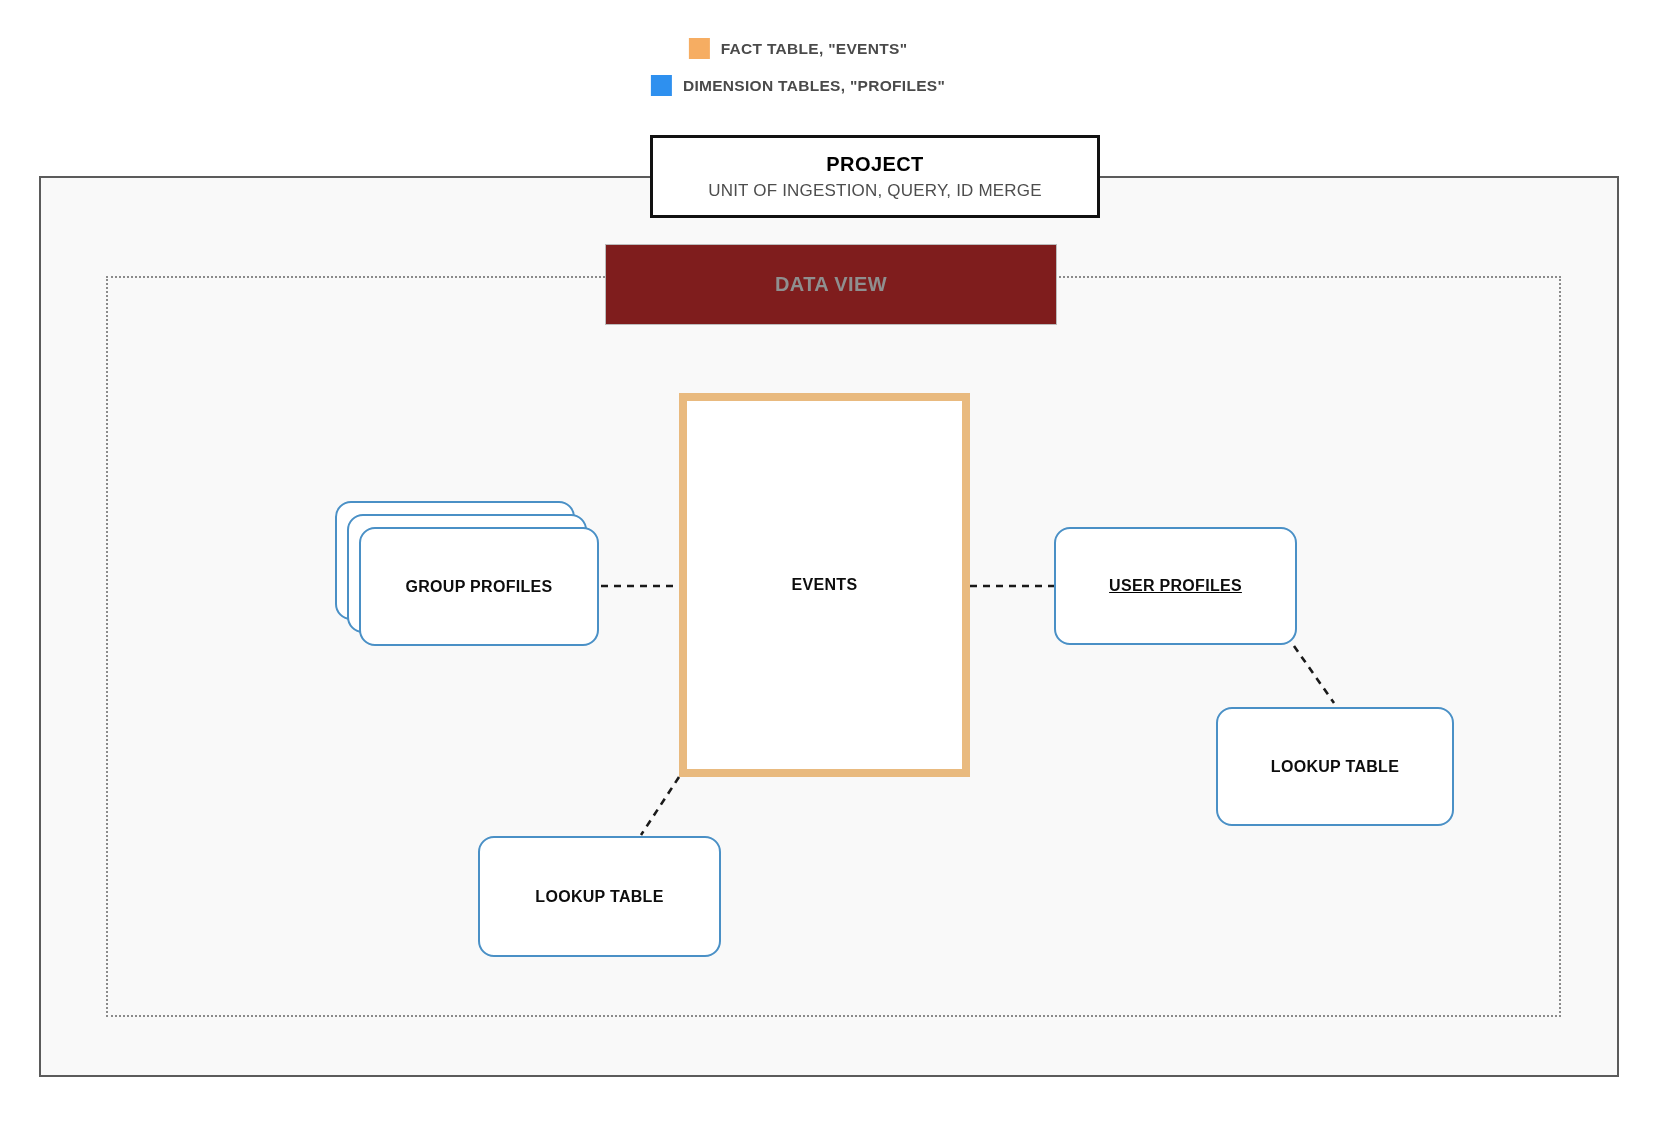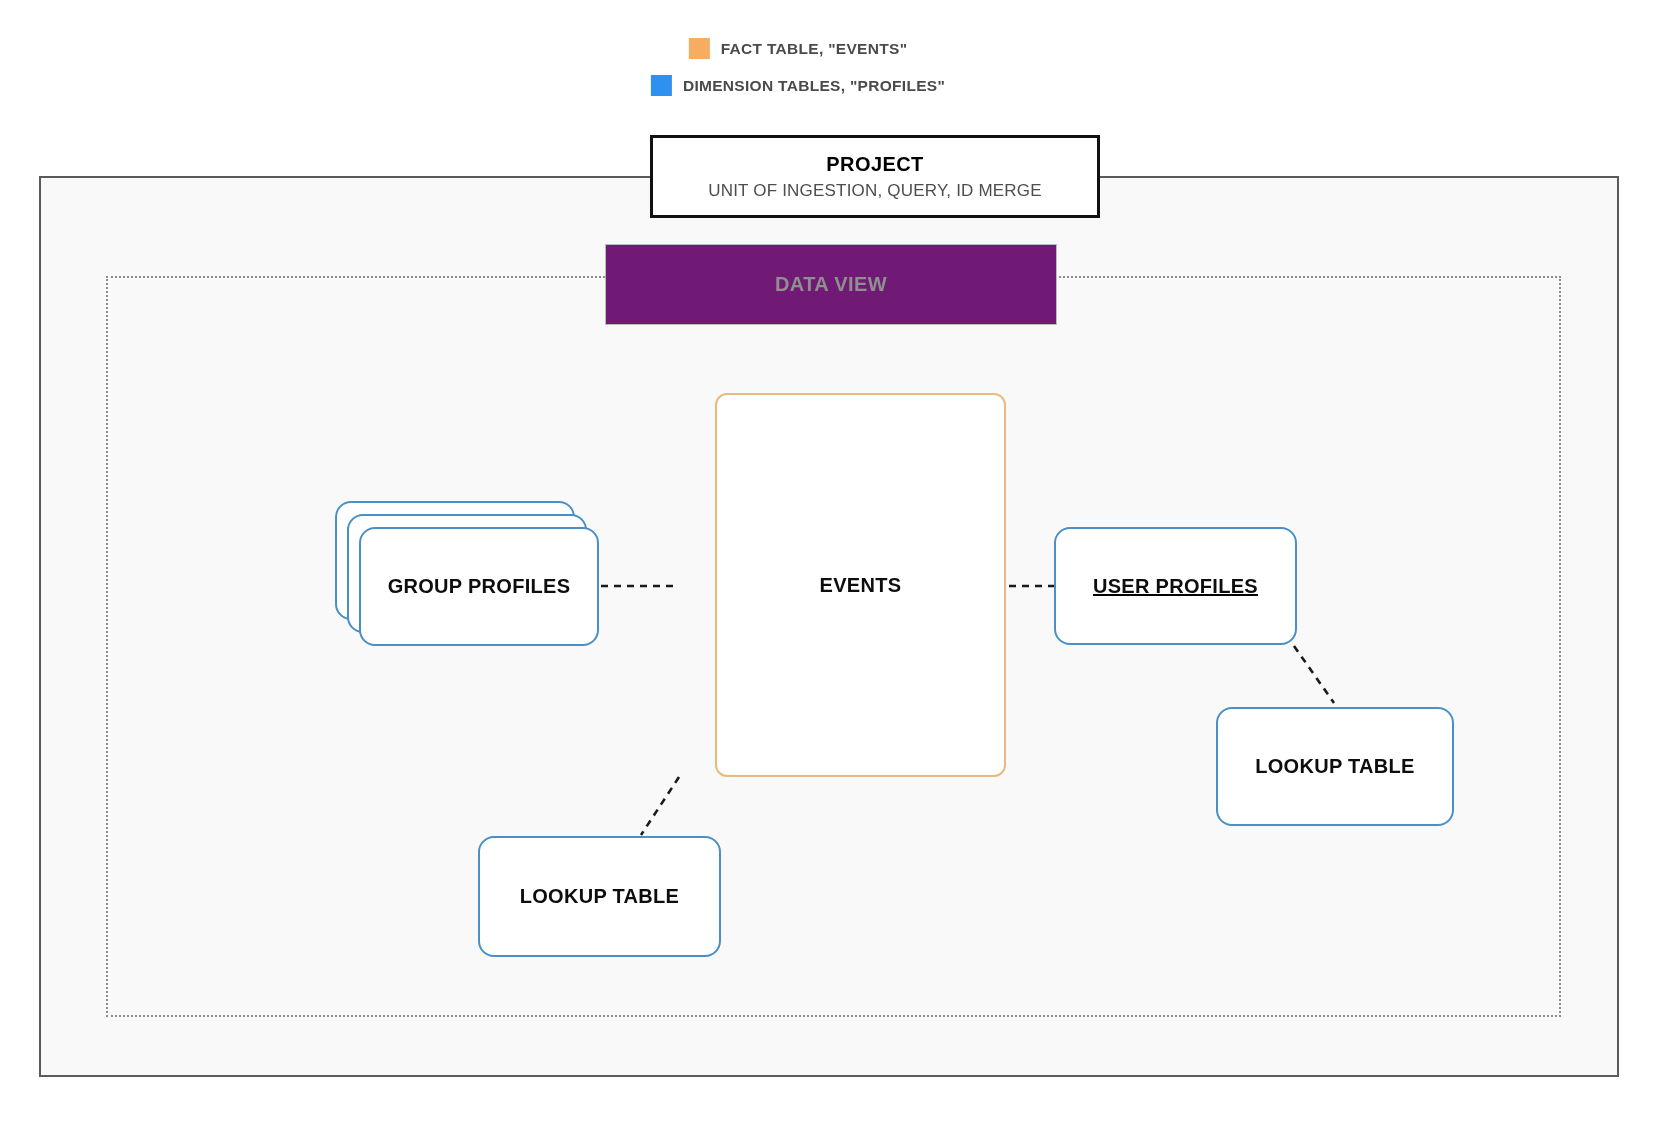--- a/index.html
+++ b/index.html
@@ -39,41 +39,41 @@
     position: absolute; left: 606px; top: 135px; width: 450px; height: 83px;
     background: #ffffff; border: 3px solid #111111; z-index: 5;
     display: flex; flex-direction: column; align-items: center; justify-content: center;
     gap: 5px; text-align: center; margin-left: 44px;
   }
   .project-title { font-size: 20px; font-weight: 700; color: #000000; letter-spacing: 0.4px; }
   .project-subtitle { font-size: 17px; font-weight: 400; color: #4d4d4d; letter-spacing: 0.2px; text-align: center; }
 
   .dataview-box {
     position: absolute; left: 605px; top: 244px; width: 452px; height: 81px;
-    background: #701a75; border: 1.5px solid #bcbcbc; z-index: 5;
+    background: #7f1d1d; border: 1.5px solid #bcbcbc; z-index: 5;
     display: flex; flex-direction: column; align-items: center; justify-content: center;
     gap: 5px; text-align: center;
   }
   .dataview-title { font-size: 20px; font-weight: 700; color: #8f8f8f; letter-spacing: 0.4px; }
   .dataview-subtitle { font-size: 17px; font-weight: 400; color: #a9a9a9; letter-spacing: 0.2px; }
 
   
   .connectors { position: absolute; left: 0; top: 0; width: 1664px; height: 1128px; z-index: 3; }
 
   
   .node {
     position: absolute; background: #ffffff; z-index: 4;
     display: flex; align-items: center; justify-content: center;
   }
   .node-label {
-    font-size: 20px; font-weight: 700; color: #0d0d0d;
+    font-size: 16px; font-weight: 700; color: #0d0d0d;
     letter-spacing: 0.3px; white-space: nowrap; text-align: right;
   }
   .dim-node { border: 2px solid #4a90c6; border-radius: 16px; }
-  .fact-node { border: 2px solid #a21caf; border-radius: 12px; margin-left: 36px; }
+  .fact-node { border: 8px solid #a21caf; border-radius: 0; }
 
   .node-events { left: 679px; top: 393px; width: 291px; height: 384px; }
 
   .stack-back  { left: 335px; top: 501px; width: 240px; height: 119px; }
   .stack-mid   { left: 347px; top: 514px; width: 240px; height: 119px; }
   .node-group-profiles { left: 359px; top: 527px; width: 240px; height: 119px; }
 
   .node-user-profiles { left: 1054px; top: 527px; width: 243px; height: 118px; }
   .node-lookup-right  { left: 1216px; top: 707px; width: 238px; height: 119px; }
   .node-lookup-bottom { left: 478px;  top: 836px; width: 243px; height: 121px; }

